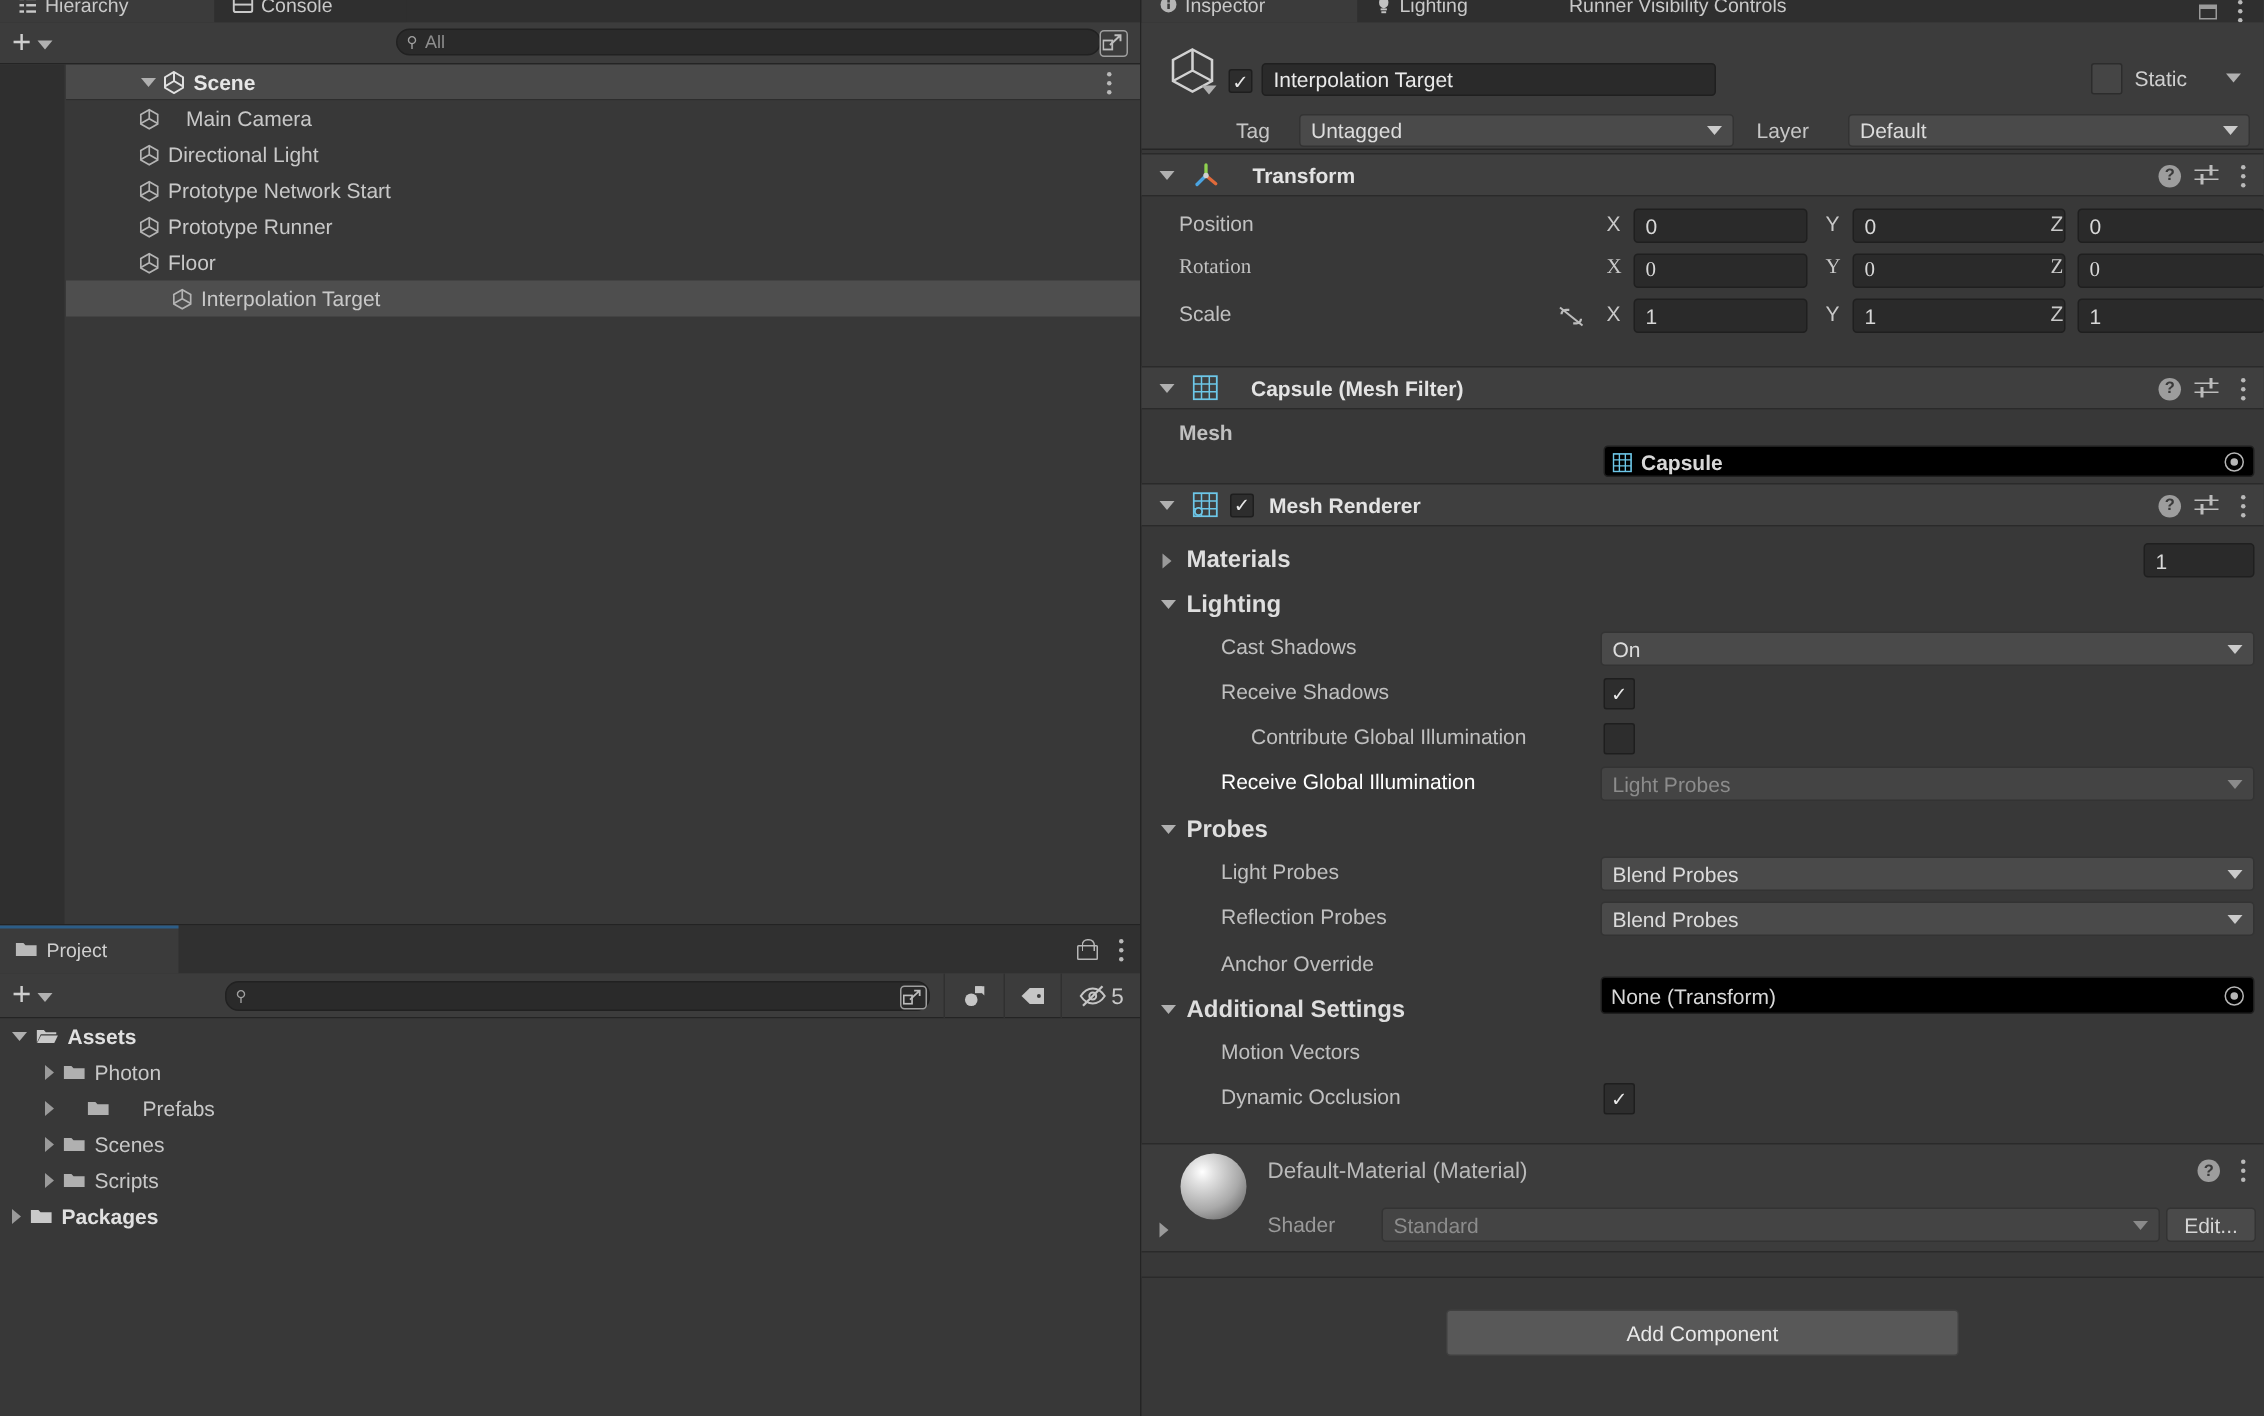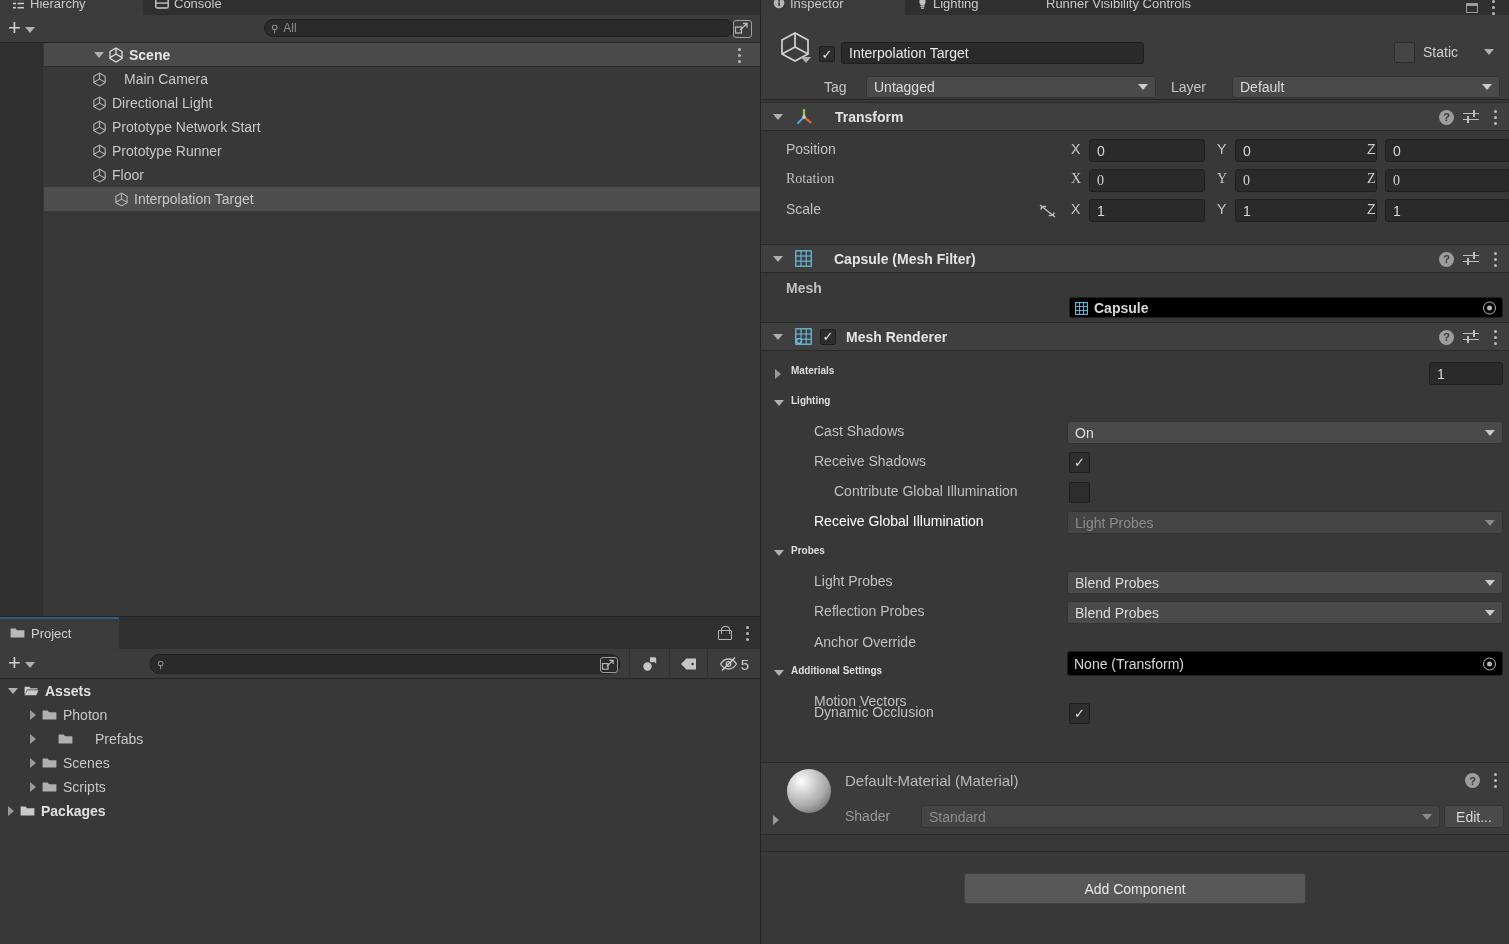--- a/index.html
+++ b/index.html
@@ -94,21 +94,21 @@
   .comptitle{ font-size:14px; color:#e3e3e3; font-weight:bold; }
   .hicons{ position:absolute; right:8px; top:5px; display:flex; align-items:center; gap:9px; }
   .qmark{ width:15px;height:15px;border-radius:50%;background:#9d9d9d;color:#3a3a3a;font-size:11px;font-weight:bold;
           display:flex;align-items:center;justify-content:center; }
   .presetico{ width:16px;height:15px;position:relative; }
   .presetico .h{ position:absolute; left:0; width:16px; height:1.6px; background:#bdbdbd; }
   .presetico .k{ position:absolute; width:1.6px; height:7px; background:#bdbdbd; }
 
   .lbl{ color:#c0c0c0; font-size:14px; }
   .lbl.dim{ color:#ffffff; }
-  .sect{ color:#dedede; font-size:10px; font-weight:bold; }
+  .sect{ color:#dedede; font-size:16px; font-weight:bold; }
   .axis{ color:#c9c9c9; font-size:14px; }
 
   .matblock{ position:absolute; left:0; width:749px; background:#3c3c3c; border-top:1px solid #2a2a2a; }
   .sphere{ width:44px;height:44px;border-radius:50%;
            background:radial-gradient(circle at 33% 28%, #ffffff 0%, #e2e2e2 18%, #a9a9a9 58%, #6e6e6e 85%, #4c4c4c 100%); }
   .addcomp{ background:#585858; border:1px solid #404040; border-radius:3px; color:#e8e8e8; font-size:14px;
             display:flex; align-items:center; justify-content:center; }
   .editbtn{ background:#4a4a4a; border:1px solid #333; border-radius:3px; color:#d5d5d5; font-size:14px;
             display:flex; align-items:center; justify-content:center; }
 </style>
@@ -575,21 +575,21 @@
 
     <div style="position:absolute;left:0;top:662px;width:749px;height:24px;">
       <span class="tri" style="position:absolute;left:13px;top:8px;"></span>
       <span class="sect" style="position:absolute;left:30px;top:3px;">Additional Settings</span>
     </div>
 
     <div style="position:absolute;left:0;top:691px;width:749px;height:24px;">
       <span class="lbl" style="position:absolute;left:53px;top:2px;">Motion Vectors</span>
     </div>
 
-    <div style="position:absolute;left:0;top:702px;width:749px;height:24px;">
+    <div style="position:absolute;left:0;top:721px;width:749px;height:24px;">
       <span class="lbl" style="position:absolute;left:53px;top:2px;">Dynamic Occlusion</span>
       <span class="chk on" style="position:absolute;left:308px;top:1px;width:21px;height:21px;"></span>
     </div>
 
     <div class="matblock" style="top:762px;height:72px;">
       <span class="tri-r" style="position:absolute;left:12px;top:52px;"></span>
       <span class="sphere" style="position:absolute;left:26px;top:6px;"></span>
       <span style="position:absolute;left:84px;top:9px;font-size:15px;color:#b9b9b9;">Default-Material (Material)</span>
       <span class="qmark" style="position:absolute;left:704px;top:10px;">?</span>
       <span class="kebab" style="position:absolute;left:727px;top:8px;">

